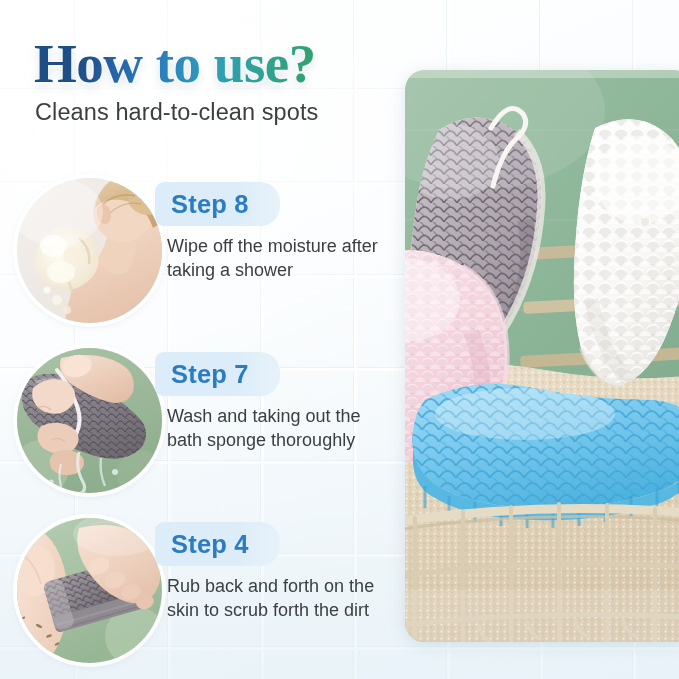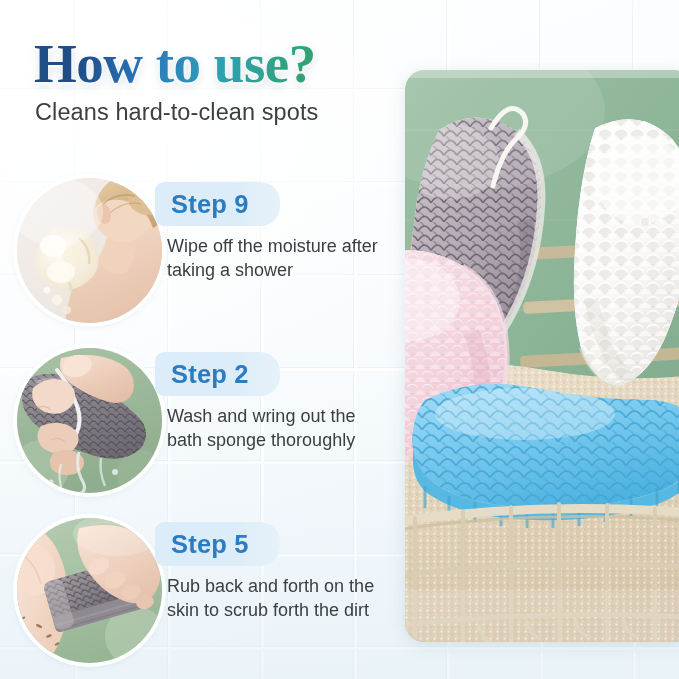--- a/index.html
+++ b/index.html
@@ -192,21 +192,21 @@
         </g>
 
         <circle cx="40" cy="122" r="5" fill="#fbf6e9" opacity="0.85"></circle>
         <circle cx="50" cy="132" r="4" fill="#f6eedd" opacity="0.8"></circle>
         <circle cx="30" cy="112" r="3.5" fill="#fffdf5" opacity="0.8"></circle>
 
         <ellipse cx="40" cy="34" rx="46" ry="34" fill="#ffffff" opacity="0.35"></ellipse>
       </svg>
     </div>
     <div class="step-pill">
-      <span class="step-pill-label">Step 9</span>
+      <span class="step-pill-label">Step 8</span>
     </div>
     <div class="step-desc">Wipe off the moisture after taking a shower</div>
   </div>
 
   <div class="step step--2">
     <div class="step-photo">
       <svg viewBox="0 0 145 145" xmlns="http://www.w3.org/2000/svg">
         <defs>
           <linearGradient id="s2bg" x1="0" y1="0" x2="0.3" y2="1">
             <stop offset="0" stop-color="#a9c2a7"></stop>
@@ -252,23 +252,23 @@
         </g>
 
         <path d="M62 104 Q58 120 66 134 Q70 142 64 145" stroke="#e8f4f2" stroke-width="3" fill="none" opacity="0.8"></path>
         <path d="M84 110 Q82 124 88 138" stroke="#e2f1ef" stroke-width="2.4" fill="none" opacity="0.7"></path>
         <path d="M44 116 Q40 130 46 144" stroke="#ecf7f5" stroke-width="2.2" fill="none" opacity="0.65"></path>
         <circle cx="98" cy="124" r="3" fill="#eef8f7" opacity="0.75"></circle>
         <circle cx="34" cy="134" r="2.6" fill="#eef8f7" opacity="0.7"></circle>
       </svg>
     </div>
     <div class="step-pill">
-      <span class="step-pill-label">Step 2</span>
+      <span class="step-pill-label">Step 7</span>
     </div>
-    <div class="step-desc">Wash and wring out the bath sponge thoroughly</div>
+    <div class="step-desc">Wash and taking out the bath sponge thoroughly</div>
   </div>
 
   <div class="step step--3">
     <div class="step-photo">
       <svg viewBox="0 0 145 145" xmlns="http://www.w3.org/2000/svg">
         <defs>
           <linearGradient id="s3bg" x1="0" y1="0" x2="0.4" y2="1">
             <stop offset="0" stop-color="#b6cdb4"></stop>
               <stop offset="1" stop-color="#97b694"></stop>
           </linearGradient>
@@ -325,21 +325,21 @@
 
           <ellipse cx="82" cy="48" rx="11" ry="8" fill="#f5dbcb" transform="rotate(-28 82 48)"></ellipse>
           <ellipse cx="98" cy="62" rx="11" ry="8" fill="#f0d3c1" transform="rotate(-24 98 62)"></ellipse>
           <ellipse cx="114" cy="74" rx="10" ry="7.5" fill="#eccdb9" transform="rotate(-20 114 74)"></ellipse>
           <ellipse cx="128" cy="84" rx="9" ry="7" fill="#e7c5b0" transform="rotate(-16 128 84)"></ellipse>
         </g>
         <ellipse cx="100" cy="16" rx="44" ry="22" fill="#ffffff" opacity="0.2"></ellipse>
       </svg>
     </div>
     <div class="step-pill">
-      <span class="step-pill-label">Step 5</span>
+      <span class="step-pill-label">Step 4</span>
     </div>
     <div class="step-desc">Rub back and forth on the skin to scrub forth the dirt</div>
   </div>
 
   <div class="hero">
     <svg viewBox="0 0 288 572" xmlns="http://www.w3.org/2000/svg">
       <defs>
         <linearGradient id="wall" x1="0" y1="0" x2="0.6" y2="1">
           <stop offset="0" stop-color="#9cc0a4"></stop>
           <stop offset="0.55" stop-color="#8bb497"></stop>

